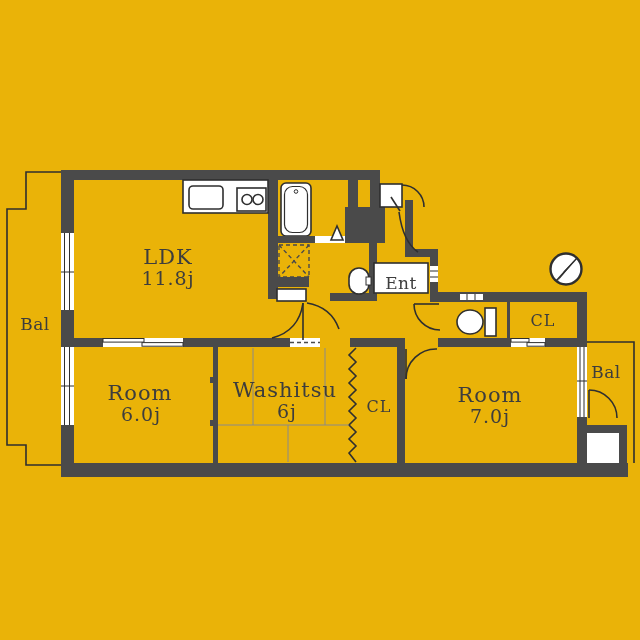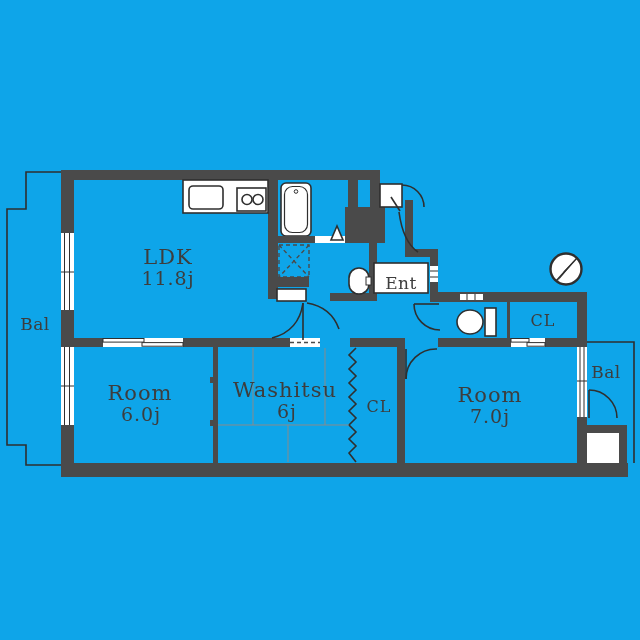--- a/index.html
+++ b/index.html
@@ -1,16 +1,16 @@
 <!DOCTYPE html>
 <html><head>
 <meta charset="utf-8">
 <style>
   html,body{margin:0;padding:0;background:#ffffff;}
-  .stage{width:640px;height:640px;position:relative;background:#0ea5e9;overflow:hidden;}
+  .stage{width:640px;height:640px;position:relative;background:#eab308;overflow:hidden;}
   svg{display:block;}
   text{font-family:"DejaVu Serif","Liberation Serif",serif;fill:#3d3d3d;}
   .lbl-big{font-size:21px;letter-spacing:1px;}
   .lbl-size{font-size:19px;letter-spacing:1px;}
   .lbl-small{font-size:16px;letter-spacing:1px;}
   .lbl-med{font-size:17px;letter-spacing:0.5px;}
   .wall{fill:#4a4a4a;stroke:none;}
   .thin{fill:none;stroke:#2f2f2f;stroke-width:1.6;}
   .thin-f{fill:#ffffff;stroke:#2f2f2f;stroke-width:1.6;}
   .hair{fill:none;stroke:#2f2f2f;stroke-width:1;}

